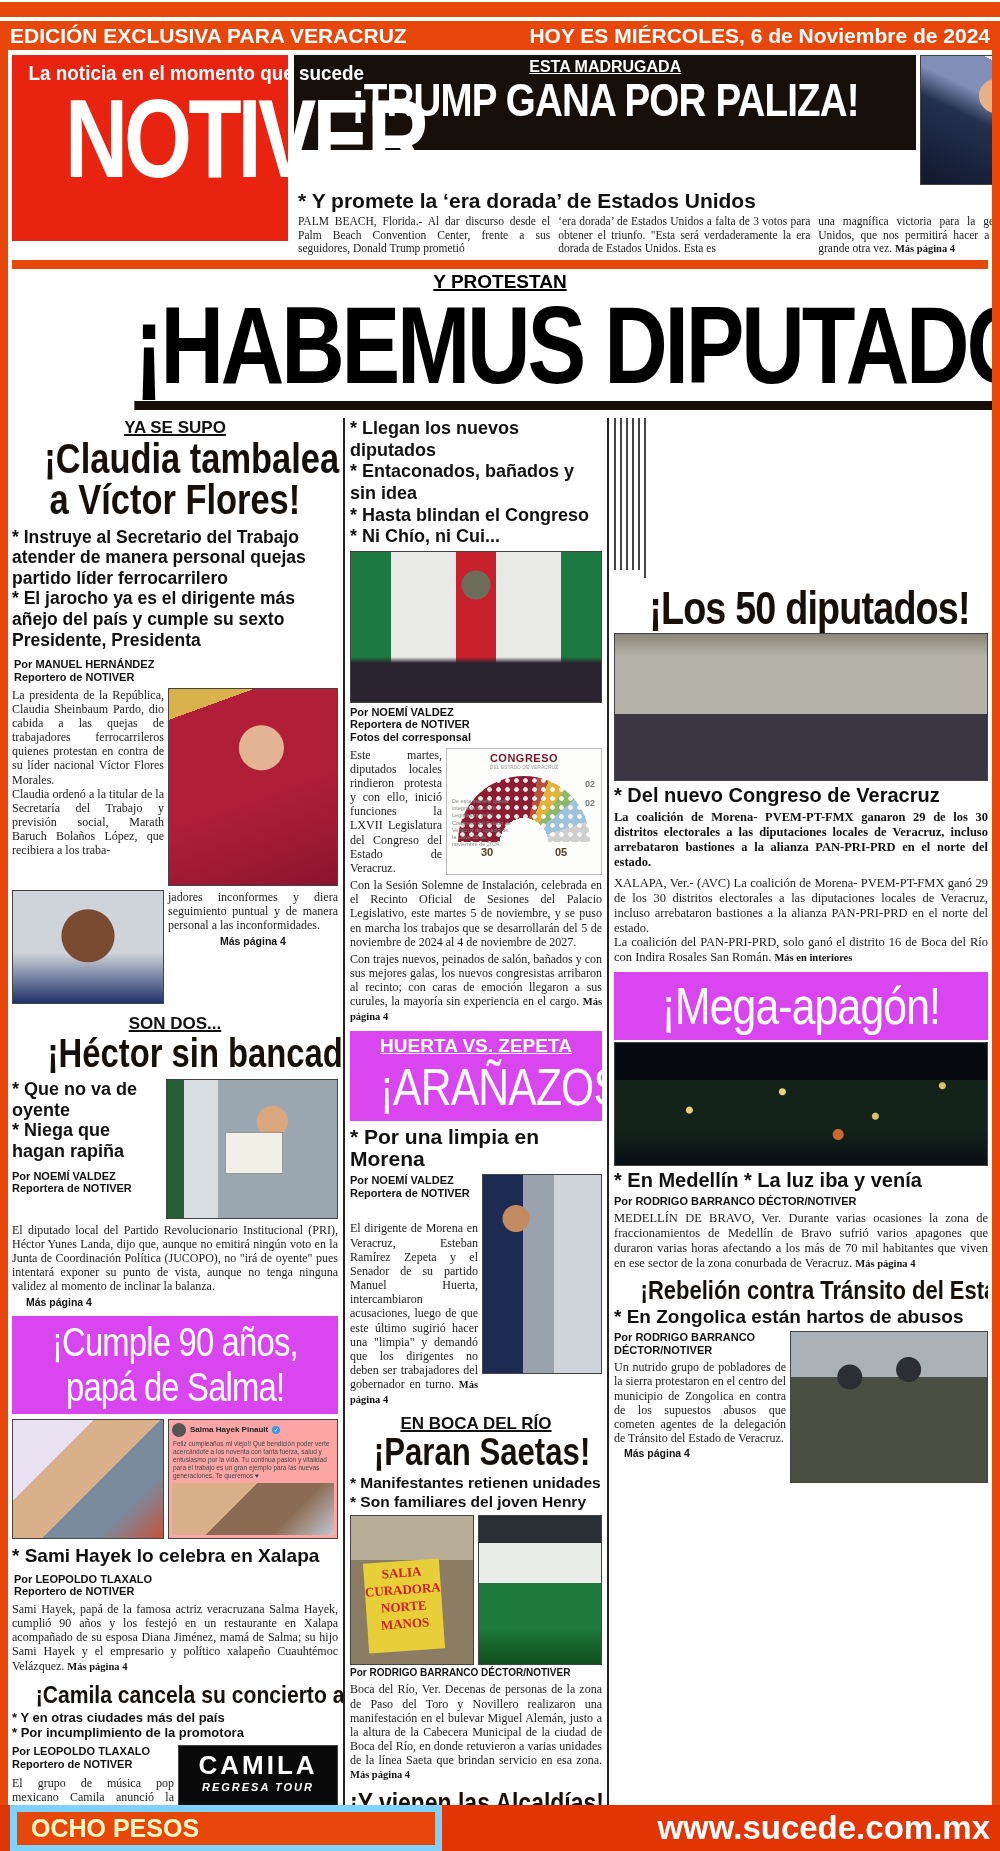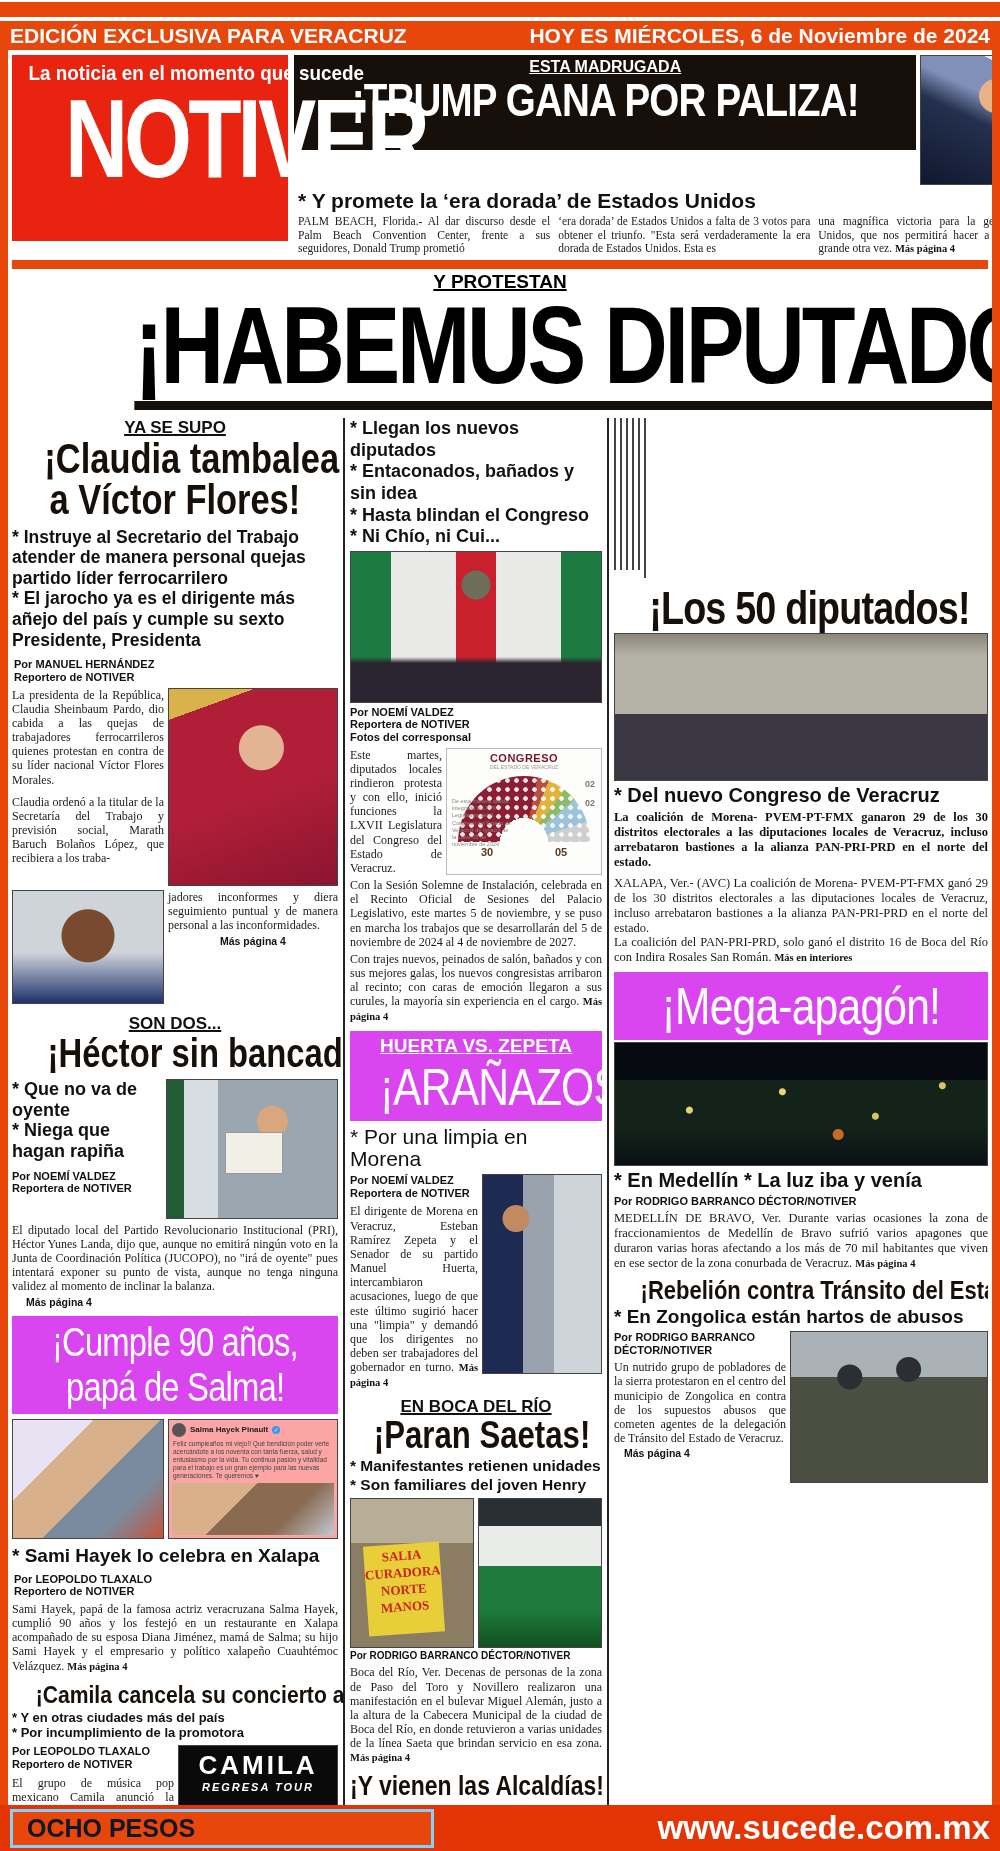--- a/index.html
+++ b/index.html
@@ -71,21 +71,21 @@
       radial-gradient(circle at 50% 100%, #fdfdfb 0 24px, transparent 24px),
       radial-gradient(circle, rgba(253,253,251,.9) 2px, transparent 2.6px),
       conic-gradient(from -90deg at 50% 100%, #8c1d33 0 102deg, #b8513f 102deg 112deg, #e0b33c 112deg 128deg, #8fb96a 128deg 140deg, #9cc3d9 140deg 162deg, #cfcfcf 162deg 180deg);
     background-size:auto,9px 9px,auto;}
   .infog-cap{font-size:5.5px;color:#888;line-height:1.3;width:60px;position:absolute;left:5px;bottom:26px;}
   .infog-stats{display:flex;justify-content:space-around;margin-top:4px;}
   .infog-stats b{font-size:11px;color:#5a3b1e;}
   .infog-side{position:absolute;right:6px;top:26px;font-size:9px;font-weight:bold;color:#777;line-height:2.2;text-align:center;}
   .aran-box .kicker2{font-weight:bold;font-size:19px;text-decoration:underline;color:#fff;}
   .aran-box .cx{font-size:52px;letter-spacing:-1px;}
-  .aran-sub{font-weight:normal;font-size:21px;line-height:1.05;color:#111;margin:5px 0 4px 0;}
+  .aran-sub{font-weight:bold;font-size:21px;line-height:1.05;color:#111;margin:5px 0 4px 0;}
   .aran-photo{width:118px;min-width:118px;height:198px;}
   .saetas-h .cx{font-size:38px;}
   .s-bullets{font-size:15.5px;line-height:1.2;}
   .saeta-ph{height:148px;flex:1;}
   .alc-h .cx{font-size:27px;transform:scaleX(.85);}
   .alc-sub{font-weight:bold;font-size:15.5px;color:#111;}
   
   .collage{display:flex;flex-direction:row;gap:4px;}
   .coll-row{display:flex;gap:4px;}
   .c-cell{flex:1;height:150px;}
@@ -93,21 +93,21 @@
   .los50-h .cx{font-size:46px;letter-spacing:-1px;}
   .group-photo{height:146px;margin:2px 0;}
   .r-sub{font-weight:bold;font-size:20px;color:#111;margin:3px 0;}
   .lead-bold{font-family:"Liberation Serif",serif;font-weight:bold;font-size:12.5px;text-align:justify;line-height:1.2;color:#111;}
   .mega-box .cx{font-size:52px;letter-spacing:-1px;}
   .night-photo{height:122px;margin:2px 0;}
   .reb-h .cx{font-size:25px;transform:scaleX(.88);}
   .reb-photo{width:196px;min-width:196px;height:150px;}
   
   .footer{height:46px;background:#e23405;display:flex;align-items:center;justify-content:space-between;padding:0 10px;}
-  .price-box{background:#e8470c;border:3px solid #7dd3fc;color:#0f172a;font-weight:bold;font-size:25px;padding:2px 14px;width:390px;}
+  .price-box{background:#e8470c;border:7px solid #7dd3fc;color:#fef9c3;font-weight:bold;font-size:25px;padding:2px 14px;width:390px;}
   .site{color:#fff;font-weight:bold;font-size:33px;letter-spacing:0;}
   
   .p-trump{background:linear-gradient(205deg,#b02030 0 6%,#e9e9ec 6% 11%,#b02030 11% 16%,#e9e9ec 16% 21%,#8090b8 21% 40%,#24304e 55%,#10182e 100%);}
   .p-trump:before{content:"";position:absolute;left:38%;top:18%;width:34px;height:34px;border-radius:50%;background:#e6b287;}
   .p-congress{background:linear-gradient(0deg,#2a2430 0 26%,transparent 30%),radial-gradient(circle at 50% 22%,#6d6d5a 0 14px,transparent 15px),linear-gradient(90deg,#1c7a40 0 16%,#e9e9e7 16% 42%,#c8202c 42% 58%,#e9e9e7 58% 84%,#1c7a40 84% 100%);}
   .p-claudia{background:radial-gradient(circle at 55% 30%,#e2b493 0 22px,transparent 23px),linear-gradient(160deg,#d8b24a 0 12%,#b01e38 12% 55%,#8c1430 100%);}
   .p-victor{background:radial-gradient(circle at 50% 40%,#7a4a30 0 26px,transparent 27px),linear-gradient(180deg,#cfd4da 0 55%,#20316b 100%);}
   .p-hector{background:radial-gradient(circle at 62% 30%,#d9a67e 0 15px,transparent 16px),linear-gradient(90deg,#245c36 0 10%,#d8dde2 10% 30%,#9aa7b0 30% 100%);}
   .p-hector:after{content:"";position:absolute;left:34%;top:38%;width:56px;height:40px;background:#f2efe6;border:1px solid #999;}
   .p-salma1{background:linear-gradient(135deg,#e8e2f2 0 30%,#d9b08a 30% 55%,#7a8ba0 55% 75%,#c2553a 100%);}
@@ -191,21 +191,21 @@
           <div>* Instruye al Secretario del Trabajo atender de manera personal quejas partido líder ferrocarrilero</div>
           <div>* El jarocho ya es el dirigente más añejo del país y cumple su sexto Presidente, Presidenta</div>
         </div>
         <div class="byline" style="margin:8px 0 4px 2px;">
           <div>Por MANUEL HERNÁNDEZ</div>
           <div>Reportero de NOTIVER</div>
         </div>
         <div class="rowflex">
           <div class="cl-body">
             <div class="body-serif">La presidenta de la República, Claudia Sheinbaum Pardo, dio cabida a las quejas de trabajadores ferrocarrileros quienes protestan en contra de su líder nacional Víctor Flores Morales.</div>
-            <div class="body-serif" style="margin-top:8px;">Claudia ordenó a la titular de la Secretaría del Trabajo y previsión social, Marath Baruch Bolaños López, que recibiera a los traba-</div>
+            <div class="body-serif" style="margin-top:0;">Claudia ordenó a la titular de la Secretaría del Trabajo y previsión social, Marath Baruch Bolaños López, que recibiera a los traba-</div>
           </div>
           <div class="ph claudia-photo p-claudia"></div>
         </div>
         <div class="rowflex" style="margin-top:4px;">
           <div class="ph victor-photo p-victor"></div>
           <div>
             <div class="body-serif">jadores inconformes y diera seguimiento puntual y de manera personal a las inconformidades.</div>
             <div class="more" style="text-align:center;margin-top:3px;">Más página 4</div>
           </div>
         </div>
@@ -308,21 +308,21 @@
           <div class="kicker2">HUERTA VS. ZEPETA</div>
           <div><span class="cx">¡ARAÑAZOS!</span></div>
         </div>
         <div class="aran-sub">* Por una limpia en Morena</div>
         <div class="rowflex">
           <div style="flex:1;">
             <div class="byline">
               <div>Por NOEMÍ VALDEZ</div>
               <div>Reportera de NOTIVER</div>
             </div>
-            <div class="body-serif" style="margin-top:5px;"><span>El dirigente de Morena en Veracruz, Esteban Ramírez Zepeta y el Senador de su partido Manuel Huerta, intercambiaron acusaciones, luego de que este último sugirió hacer una "limpia" y demandó que los dirigentes no deben ser trabajadores del gobernador en turno.</span> <span class="more">Más página 4</span></div>
+            <div class="body-serif" style="margin-top:22px;"><span>El dirigente de Morena en Veracruz, Esteban Ramírez Zepeta y el Senador de su partido Manuel Huerta, intercambiaron acusaciones, luego de que este último sugirió hacer una "limpia" y demandó que los dirigentes no deben ser trabajadores del gobernador en turno.</span> <span class="more">Más página 4</span></div>
           </div>
           <div class="ph aran-photo p-aran"></div>
         </div>
 
         <div class="kicker" style="margin-top:8px;">EN BOCA DEL RÍO</div>
         <div class="h2line saetas-h"><span class="cx">¡Paran Saetas!</span></div>
         <div class="bullets s-bullets" style="margin-top:3px;">
           <div>* Manifestantes retienen unidades</div>
           <div>* Son familiares del joven Henry</div>
         </div>

